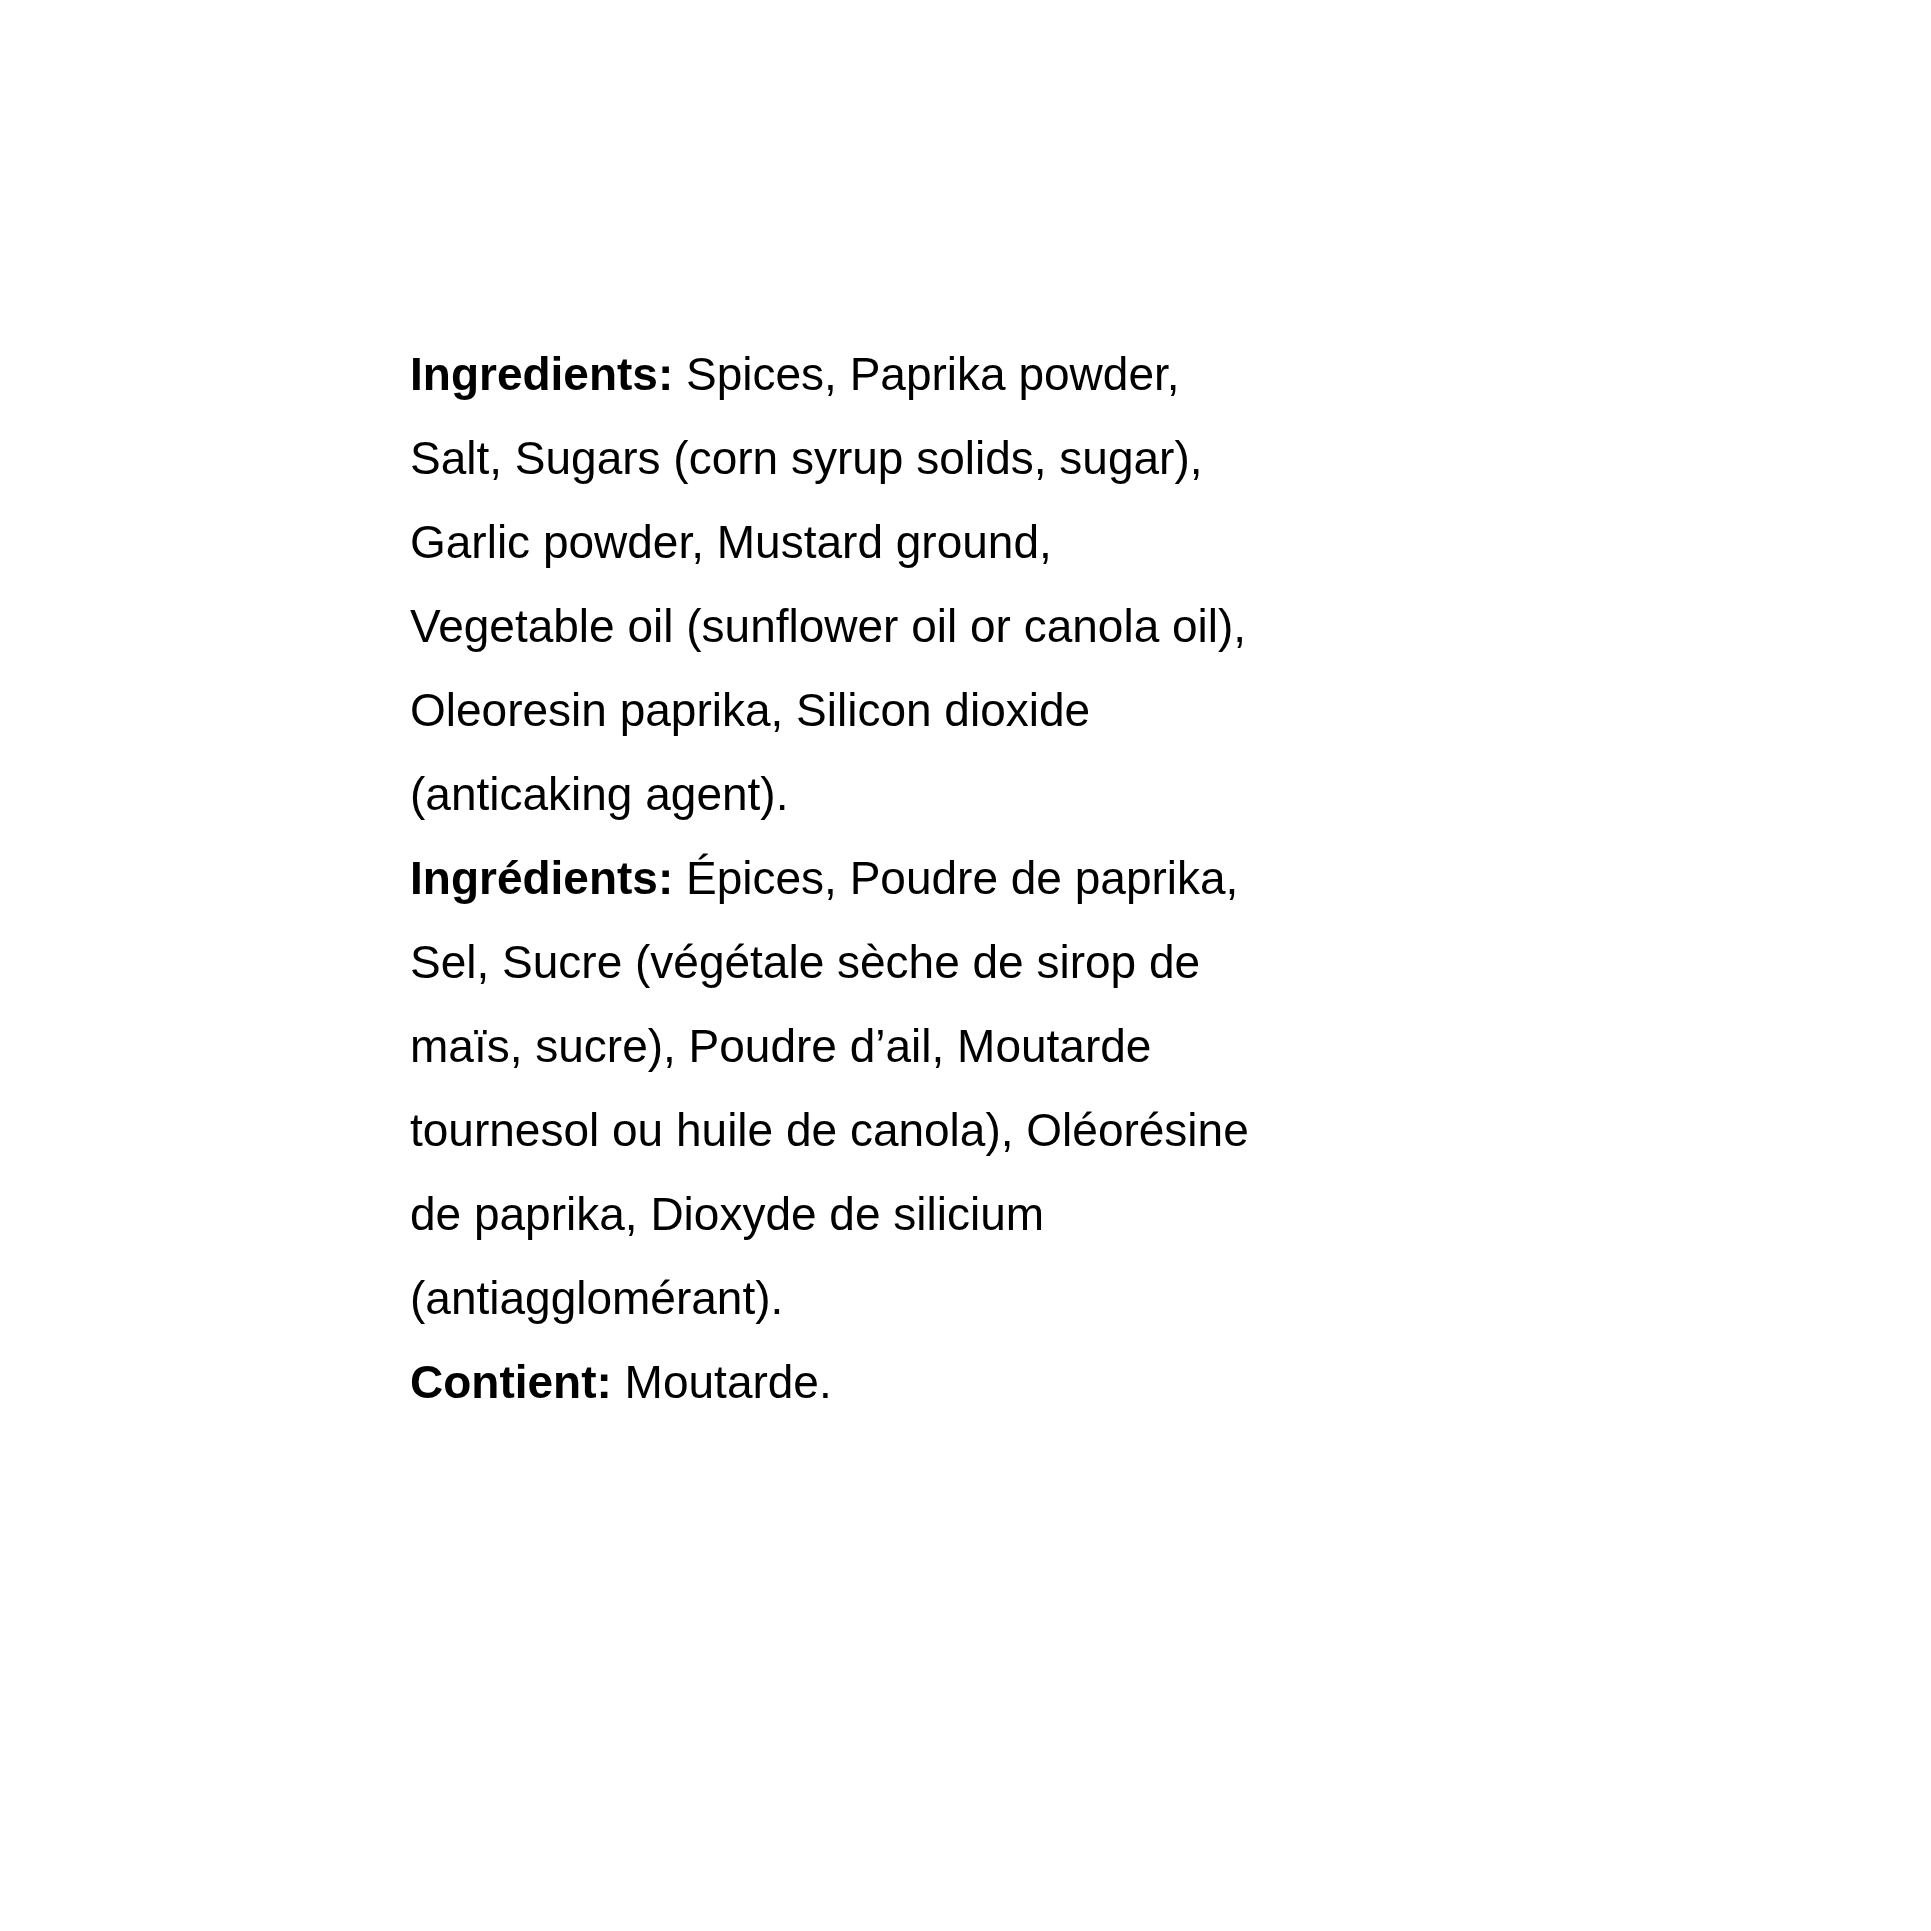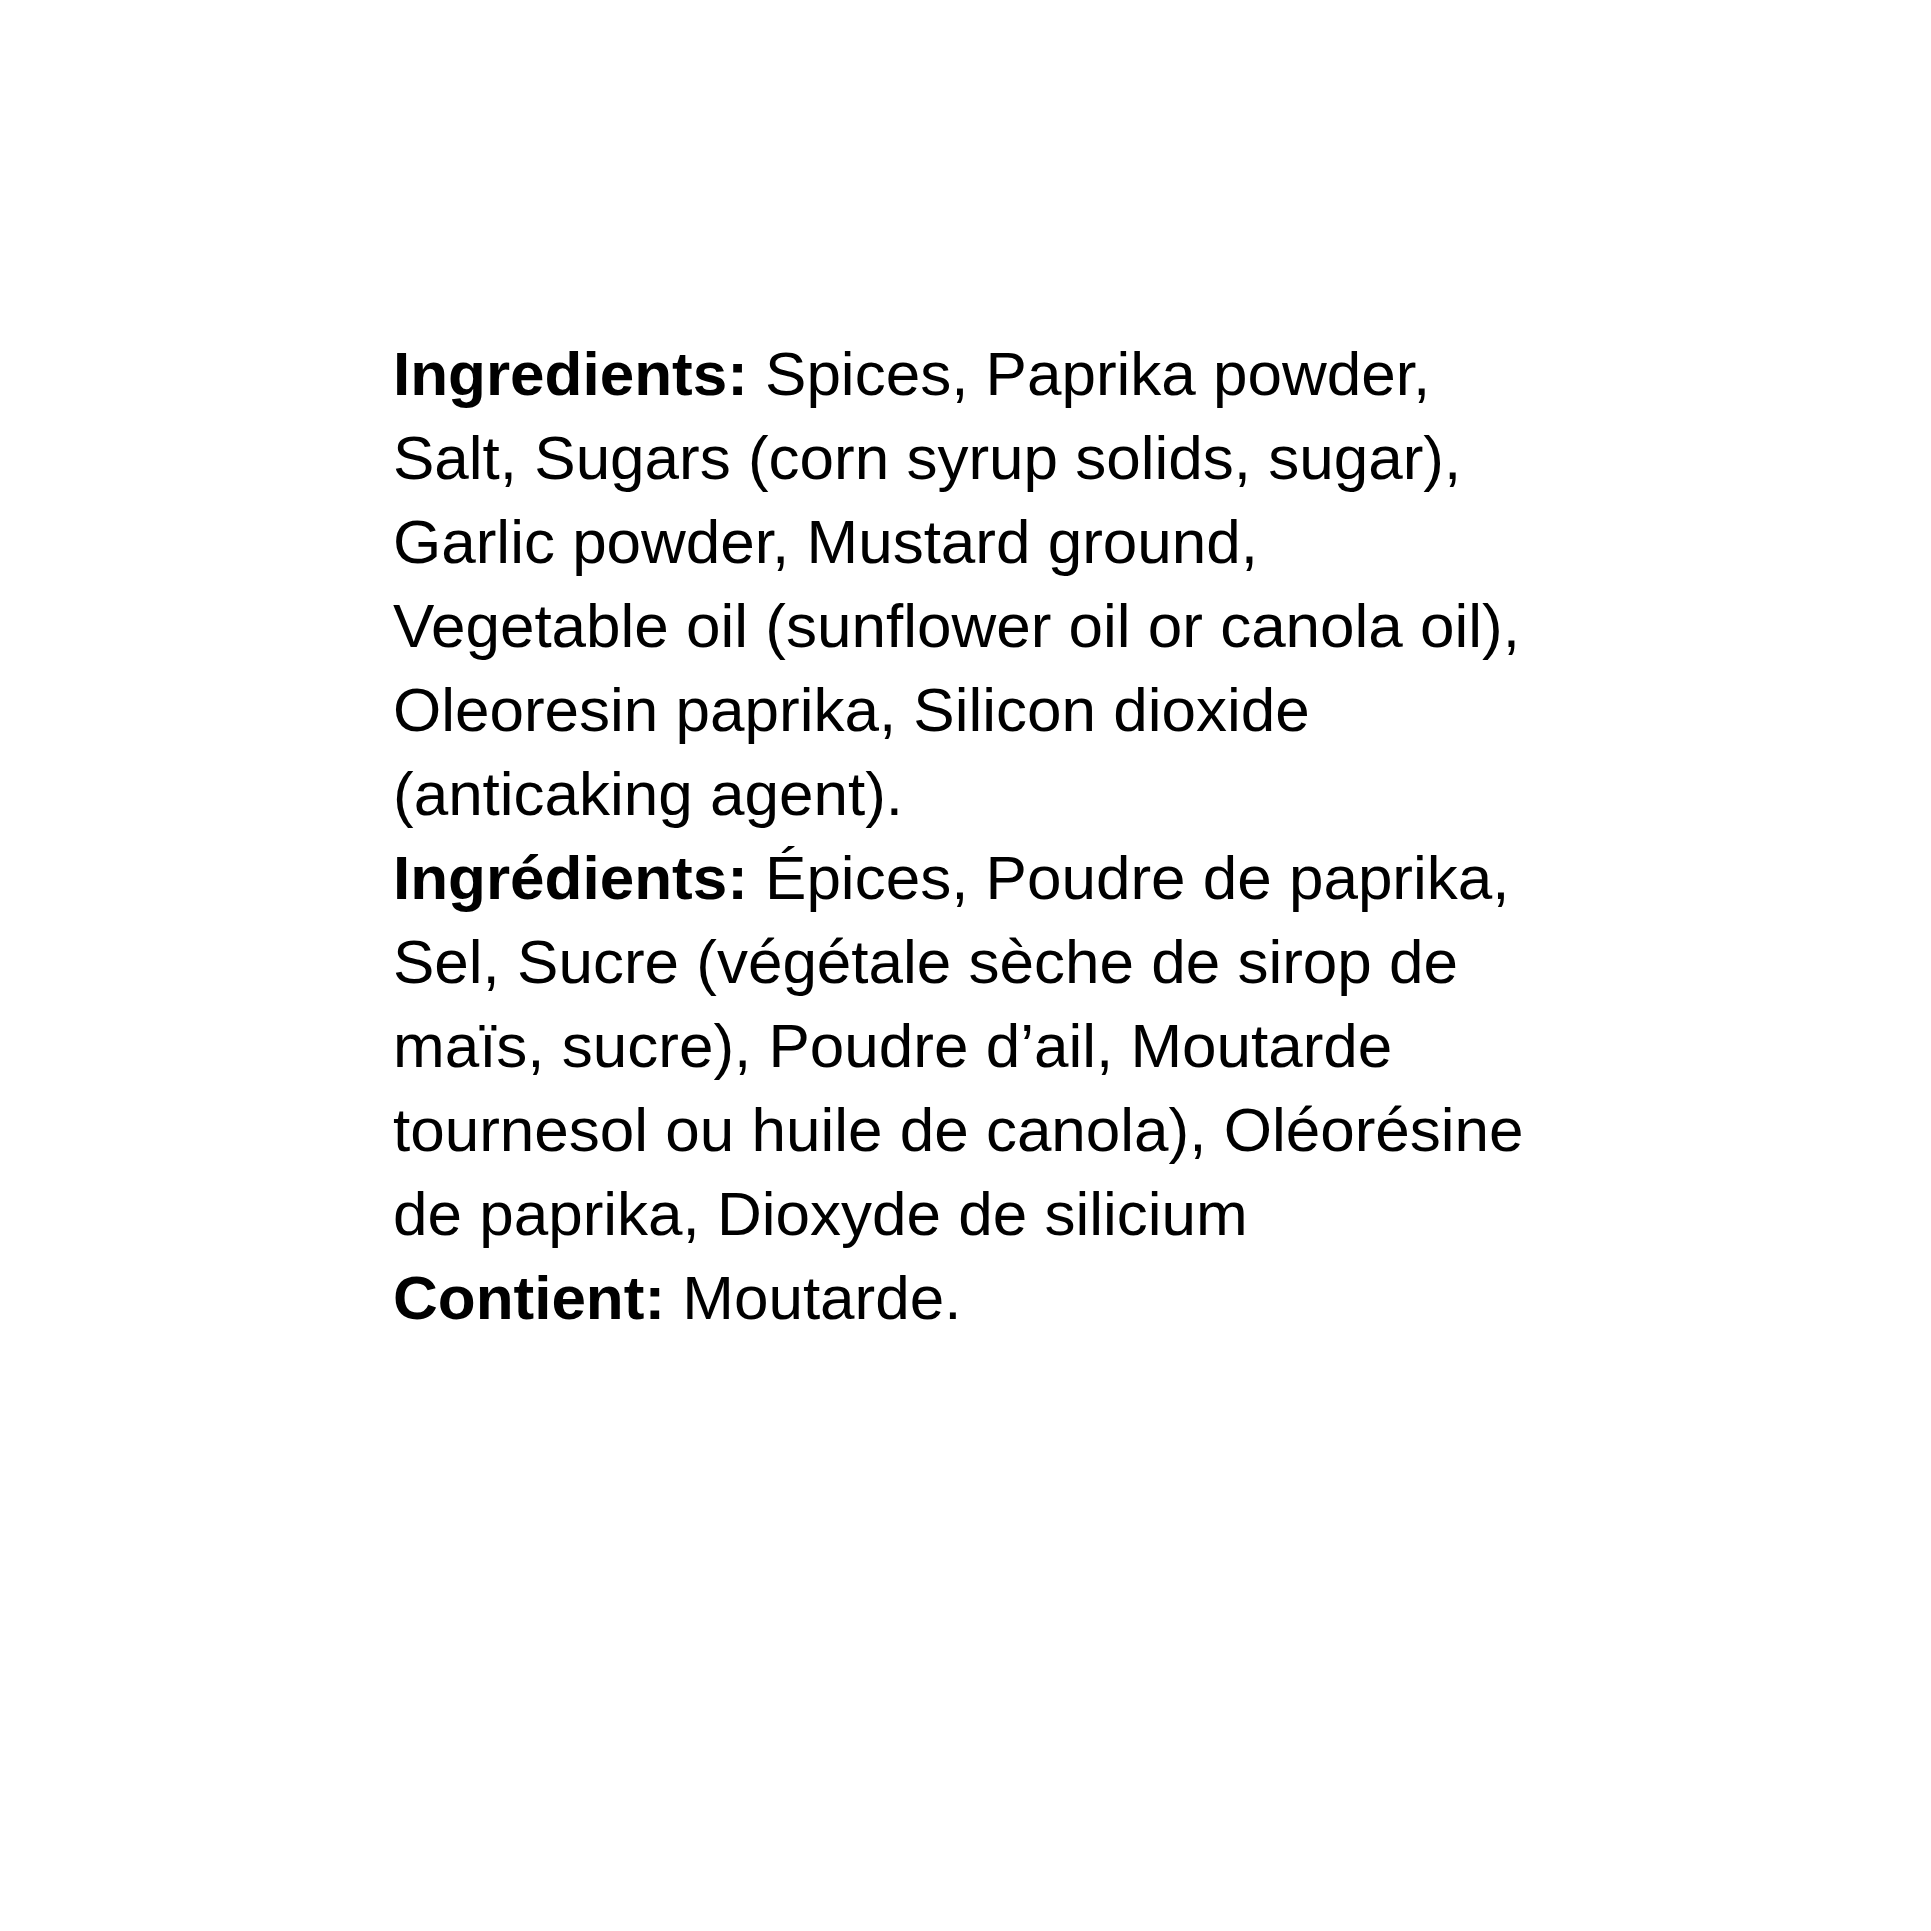--- a/index.html
+++ b/index.html
@@ -9,25 +9,25 @@
   }
   .canvas {
     position: relative;
     width: 1931px;
     height: 1931px;
     background: #ffffff;
     overflow: hidden;
   }
   .label-block {
     position: absolute;
-    left: 393px;
+    left: 410px;
     top: 332px;
     width: 1188px;
     font-family: "Liberation Sans", sans-serif;
-    font-size: 62px;
+    font-size: 46px;
     line-height: 84px;
     color: #000000;
     letter-spacing: 0px;
   }
   .line {
     white-space: nowrap;
   }
   .lbl {
     font-weight: bold;
   }
@@ -41,16 +41,17 @@
     <div class="line"><b class="lbl"></b><span>Salt, Sugars (corn syrup solids, sugar),</span></div>
     <div class="line"><b class="lbl"></b><span>Garlic powder, Mustard ground,</span></div>
     <div class="line"><b class="lbl"></b><span>Vegetable oil (sunflower oil or canola oil),</span></div>
     <div class="line"><b class="lbl"></b><span>Oleoresin paprika, Silicon dioxide</span></div>
     <div class="line"><b class="lbl"></b><span>(anticaking agent).</span></div>
     <div class="line"><b class="lbl">Ingrédients:</b><span> Épices, Poudre de paprika,</span></div>
     <div class="line"><b class="lbl"></b><span>Sel, Sucre (végétale sèche de sirop de</span></div>
     <div class="line"><b class="lbl"></b><span>maïs, sucre), Poudre d’ail, Moutarde</span></div>
     <div class="line"><b class="lbl"></b><span>tournesol ou huile de canola), Oléorésine</span></div>
     <div class="line"><b class="lbl"></b><span>de paprika, Dioxyde de silicium</span></div>
+    <div class="line"><b class="lbl"></b><span>(antiagglomérant).</span></div>
     <div class="line"><b class="lbl">Contient:</b><span> Moutarde.</span></div>
   </div>
 </div>
 
 
 </body></html>

